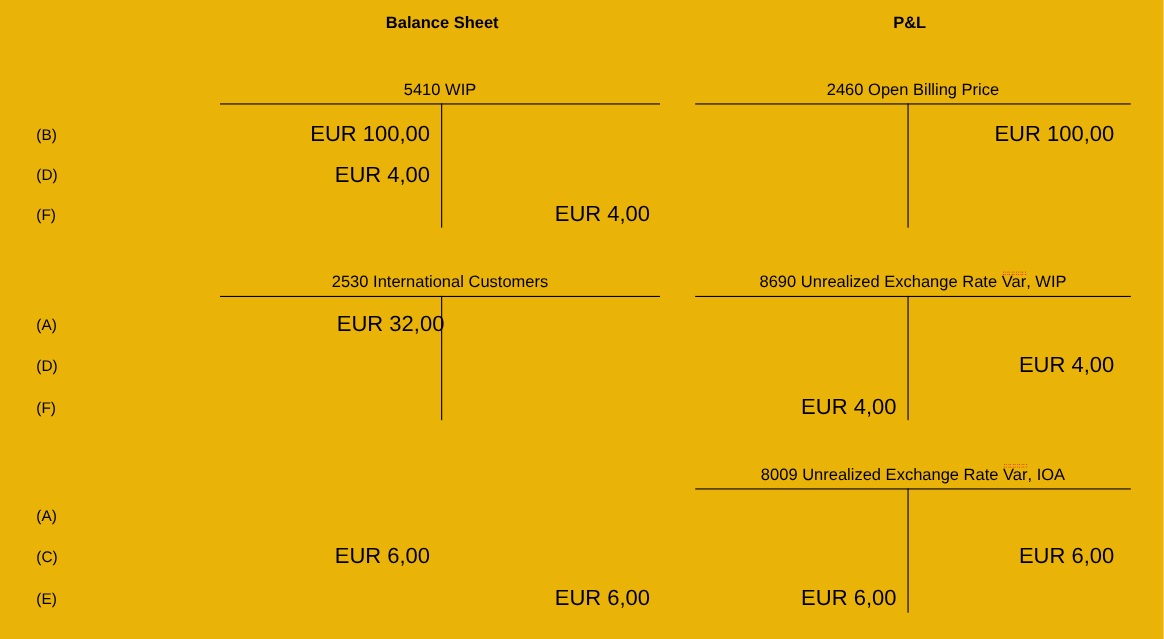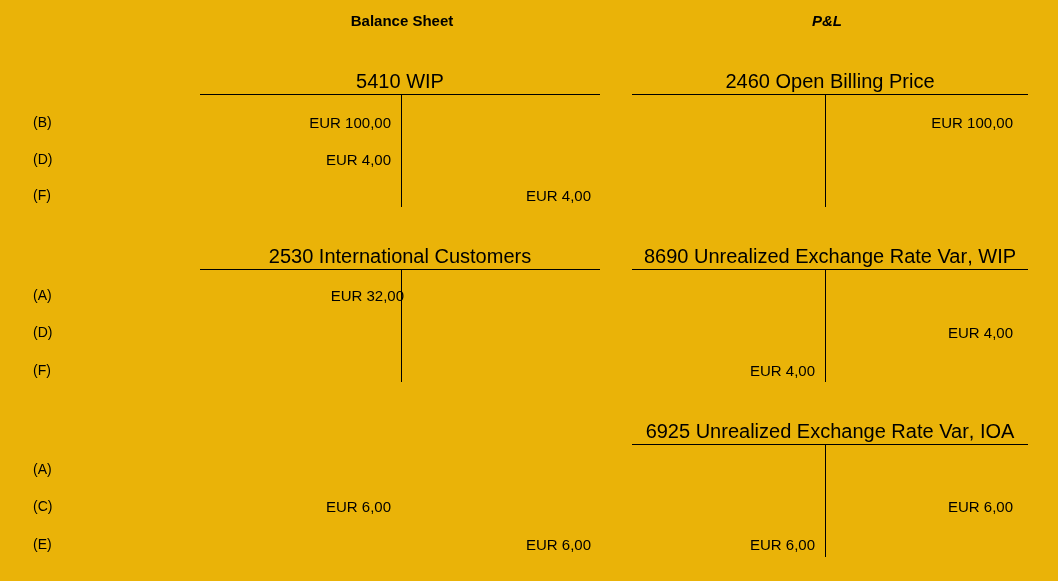--- a/index.html
+++ b/index.html
@@ -23,34 +23,34 @@
   .col-header {
     position: absolute;
     top: 11px;
     font-size: 15px;
     font-weight: bold;
     text-align: center;
     white-space: nowrap;
     line-height: 20px;
   }
   .col-header.bs { left: 302px; width: 200px; }
-  .col-header.pl { left: 727px; width: 200px; font-style: italic; }
+  .col-header.pl { left: 727px; width: 200px; }
 
   
   .taccount {
     position: absolute;
     height: 130px;
   }
   .t-title {
     position: absolute;
     left: 0;
     top: 0;
     width: 100%;
     text-align: center;
-    font-size: 20px;
+    font-size: 15px;
     line-height: 19px;
     white-space: nowrap;
   }
   .t-title .squiggle {
     position: relative;
     display: inline-block;
     background-image:
       linear-gradient(45deg, transparent 45%, #e8130a 45%, #e8130a 55%, transparent 55%),
       linear-gradient(-45deg, transparent 45%, #e8130a 45%, #e8130a 55%, transparent 55%);
     background-size: 4px 3px;
@@ -70,21 +70,21 @@
     position: absolute;
     top: 22px;
     height: 113px;
     width: 0;
     border-left: 1.4px solid #000000;
   }
 
   
   .amount {
     position: absolute;
-    font-size: 15px;
+    font-size: 20px;
     line-height: 19px;
     white-space: nowrap;
     text-align: right;
   }
   .amount.debit  { text-align: right; }
   .amount.credit { text-align: right; }
 
   
   .row-label {
     position: absolute;
@@ -142,20 +142,20 @@
   <div class="amount debit" style="left:632px; top:361px; width:191px; padding-right:8px; box-sizing:border-box">EUR 4,00</div>
 
   <div class="row-label" style="top:460px">(A)</div>
   <div class="row-label" style="top:497px">(C)</div>
   <div class="row-label" style="top:535px">(E)</div>
 
   <div class="amount debit" style="left:201px; top:497px; width:198px; padding-right:8px; box-sizing:border-box">EUR 6,00</div>
   <div class="amount credit" style="left:402px; top:535px; width:198px; padding-right:9px; box-sizing:border-box">EUR 6,00</div>
 
   <div class="taccount" style="left:632px; top:422px; width:396px">
-    <div class="t-title"><span>6925 Unrealized Exchange Rate </span><span class="squiggle">Var</span><span>, IOA</span></div>
+    <div class="t-title"><span>8009 Unrealized Exchange Rate </span><span class="squiggle">Var</span><span>, IOA</span></div>
     <div class="t-hline"></div>
     <div class="t-vline" style="left:193px"></div>
   </div>
   <div class="amount credit" style="left:826px; top:497px; width:202px; padding-right:15px; box-sizing:border-box">EUR 6,00</div>
   <div class="amount debit" style="left:632px; top:535px; width:191px; padding-right:8px; box-sizing:border-box">EUR 6,00</div>
 
 </div>
 
 </body></html>

